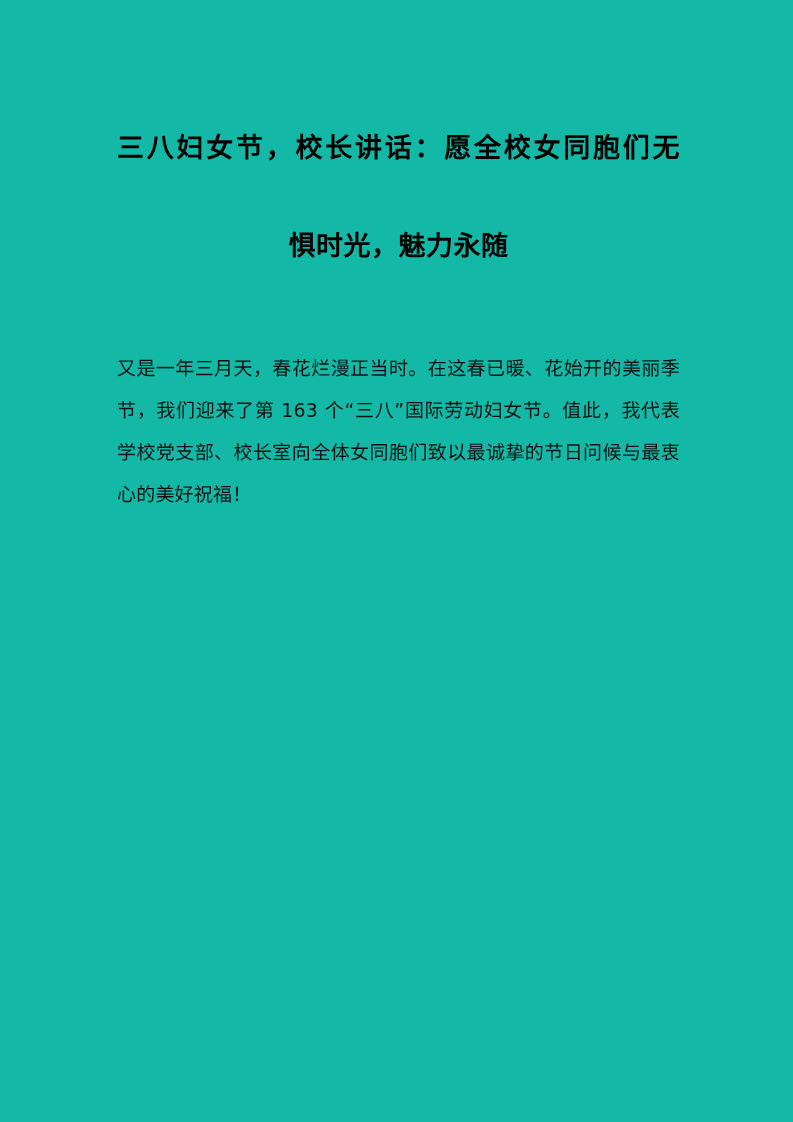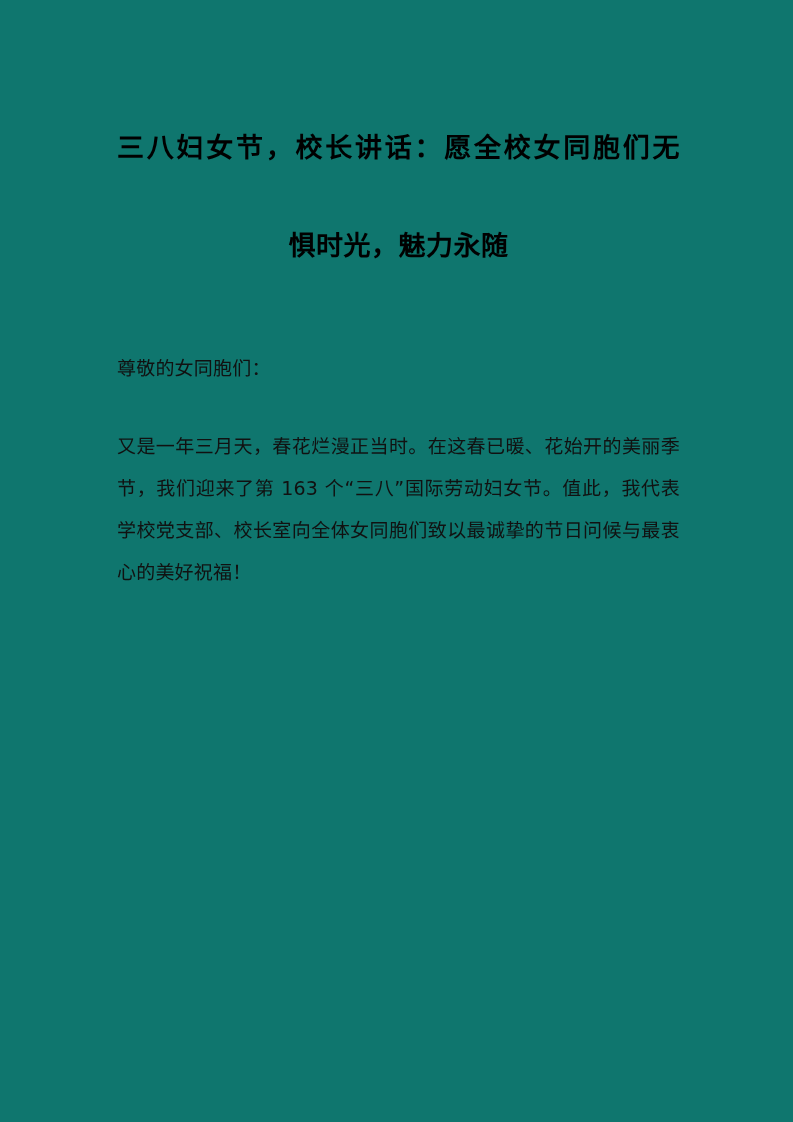--- a/index.html
+++ b/index.html
@@ -13,21 +13,21 @@
     height: 1122px;
     font-family: "DejaVu Sans", "Liberation Sans", sans-serif;
     color: #0d0d0d;
     overflow: hidden;
   }
 
   .page {
     position: relative;
     width: 793px;
     height: 1122px;
-    background: #0f766e;
+    background: #14b8a6;
     box-sizing: border-box;
   }
 
   .content {
     position: absolute;
     left: 117px;
     top: 0;
     width: 563px;
   }
 
@@ -79,18 +79,17 @@
 
 <div class="page">
   <div class="content">
 
     <h1 class="doc-title">
       <span class="title-line-1">三八妇女节，校长讲话：愿全校女同胞们无</span>
       <span class="title-line-2">惧时光，魅力永随</span>
     </h1>
 
     <div class="body-block">
-      <p class="para">尊敬的女同胞们：</p>
       <p class="para">又是一年三月天，春花烂漫正当时。在这春已暖、花始开的美丽季节，我们迎来了第 163 个“三八”国际劳动妇女节。值此，我代表学校党支部、校长室向全体女同胞们致以最诚挚的节日问候与最衷心的美好祝福！</p>
     </div>
 
   </div>
 </div>
 
 </body></html>

